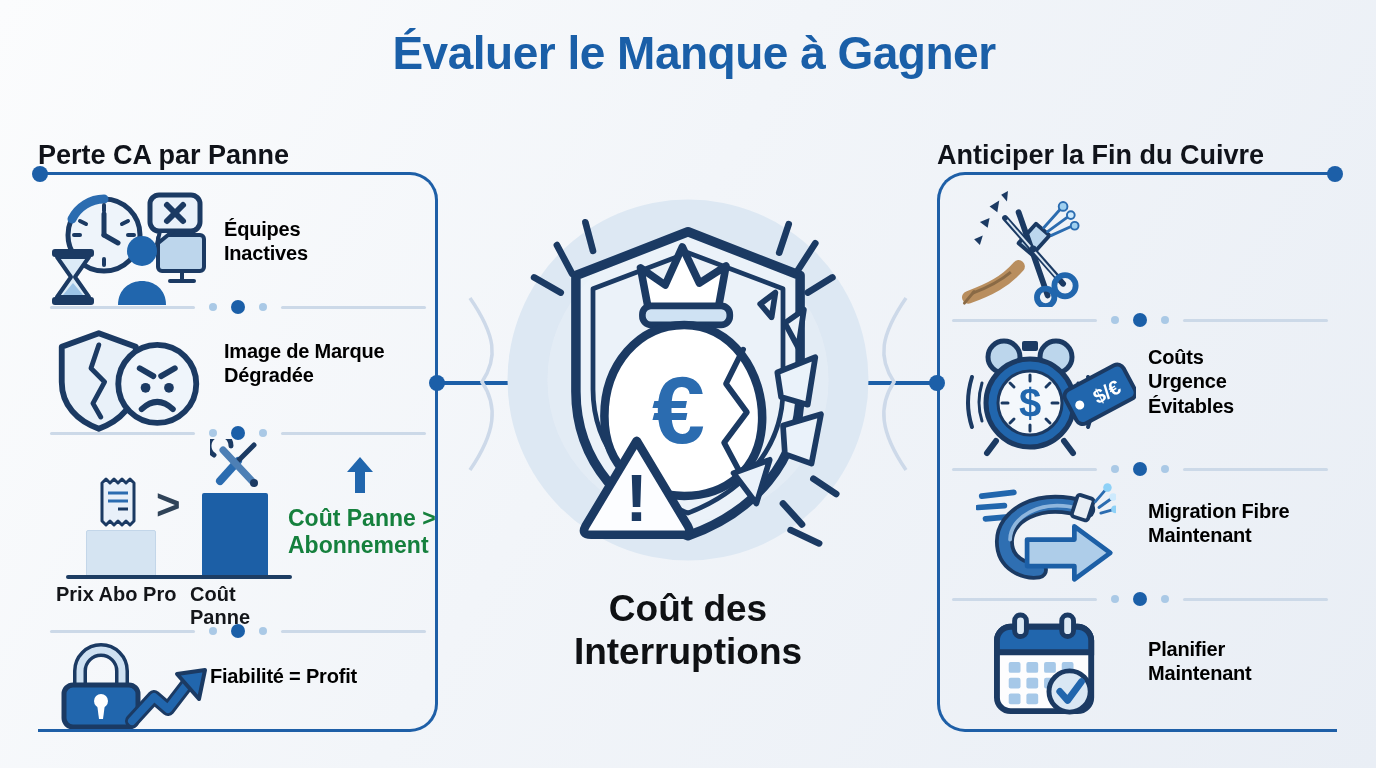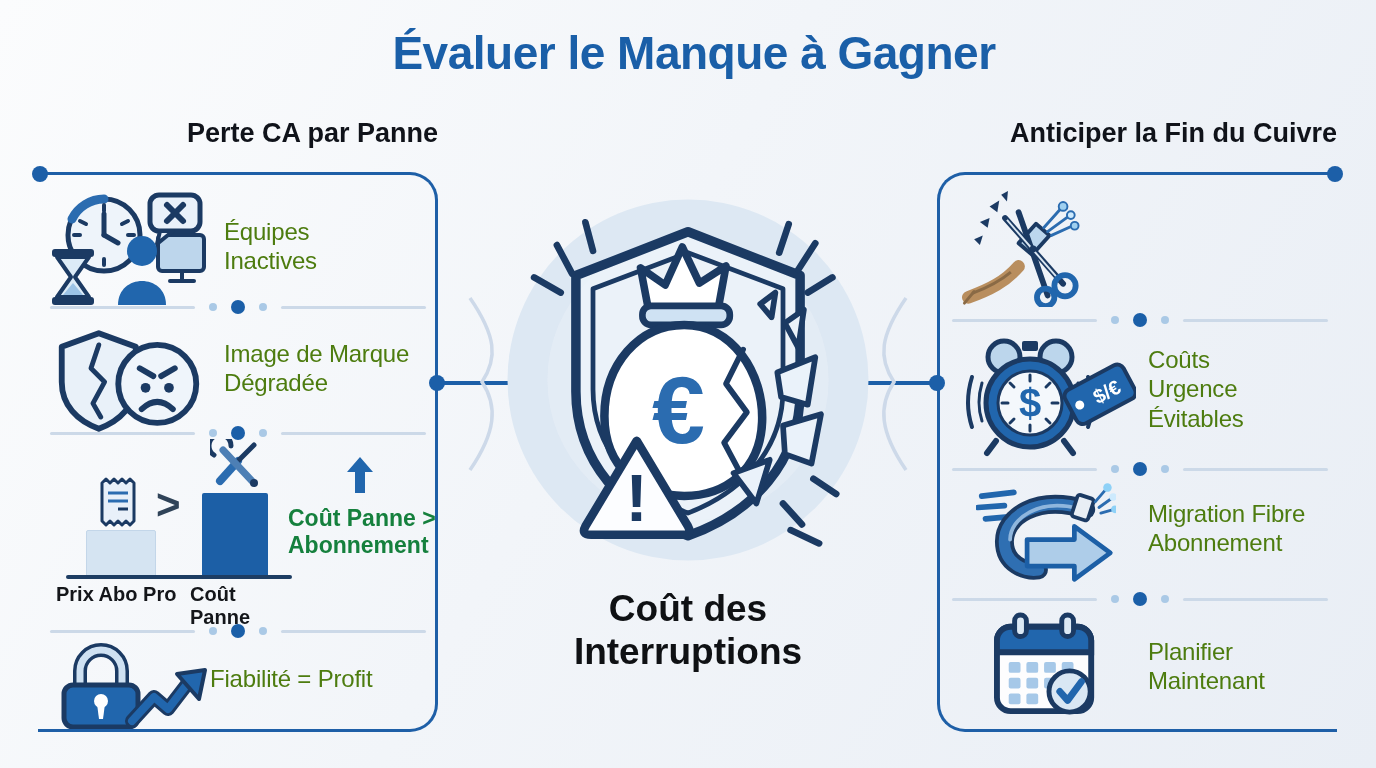--- a/index.html
+++ b/index.html
@@ -3,30 +3,30 @@
 <meta charset="utf-8">
 <style>
   html,body{margin:0;padding:0;}
   body{width:1376px;height:768px;overflow:hidden;
        font-family:"Liberation Sans",sans-serif;
        background:linear-gradient(120deg,#fbfcfd 0%,#f2f5f9 45%,#e9eef5 100%);}
   .stage{position:relative;width:1376px;height:768px;}
   .abs{position:absolute;}
   .title{left:0;right:0;top:26px;text-align:center;
          font-size:46px;font-weight:800;color:#1a5fa8;letter-spacing:-0.5px;margin-left:12px;}
-  .panel-header{top:118px;width:400px;text-align:right;
+  .panel-header{top:140px;width:400px;text-align:left;
                 font-size:27px;font-weight:800;color:#10131a;}
   .panel{top:172px;width:400px;height:560px;box-sizing:border-box;}
   .panel-left{left:38px;border:3px solid #1e5fa7;border-left:none;
               border-radius:0 28px 28px 0;}
   .panel-right{left:937px;border:3px solid #1e5fa7;border-right:none;
                border-radius:28px 0 0 28px;}
   .node-dot{width:16px;height:16px;border-radius:50%;background:#1c5fa8;}
   .conn{height:4px;background:#1c5fa8;top:381px;}
-  .lbl{font-size:24px;font-weight:400;line-height:1.22;color:#4d7c0f;
+  .lbl{font-size:20px;font-weight:700;line-height:1.22;color:#000000;
        white-space:pre-line;letter-spacing:-0.2px;}
   .divider{left:12px;width:376px;height:16px;display:flex;align-items:center;
            justify-content:center;gap:14px;}
   .dline{flex:1;height:3px;background:#ccd9e8;border-radius:2px;}
   .dot-s{width:8px;height:8px;border-radius:50%;background:#aac9e6;}
   .dot-b{width:14px;height:14px;border-radius:50%;background:#1b5fa8;}
   .center-label{left:478px;top:588px;width:420px;text-align:center;
                 font-size:37px;font-weight:800;line-height:1.16;color:#0f1114;
                 white-space:pre-line;}
   .gt-sym{font-size:42px;font-weight:800;color:#2f4358;}
@@ -254,21 +254,21 @@
         <line x1="126" y1="22" x2="138" y2="8"></line>
           <line x1="130" y1="28" x2="144" y2="18"></line>
         <line x1="132" y1="34" x2="146" y2="30"></line>
       </g>
       <circle cx="139" cy="7" r="4.5" fill="#8ed1f7"></circle>
       <circle cx="145" cy="17" r="4" fill="#cdeafd"></circle>
       <circle cx="147" cy="30" r="4" fill="#8ed1f7"></circle>
       <polygon points="54,62 104,62 104,48 142,76 104,104 104,90 54,90" fill="#aecde9" stroke="#1c5fa6" stroke-width="5" stroke-linejoin="round"></polygon>
     </svg>
     <div class="abs lbl" style="left:208px;top:324px;">Migration Fibre
-Abonnement</div>
+Maintenant</div>
 
     <div class="abs divider" style="top:416px;">
       <span class="dline"></span>
       <span class="dot-s"></span>
       <span class="dot-b"></span>
       <span class="dot-s"></span>
       <span class="dline"></span>
     </div>
 
     <svg class="abs" style="left:50px;top:436px;" width="116" height="108" viewBox="0 0 116 110">

